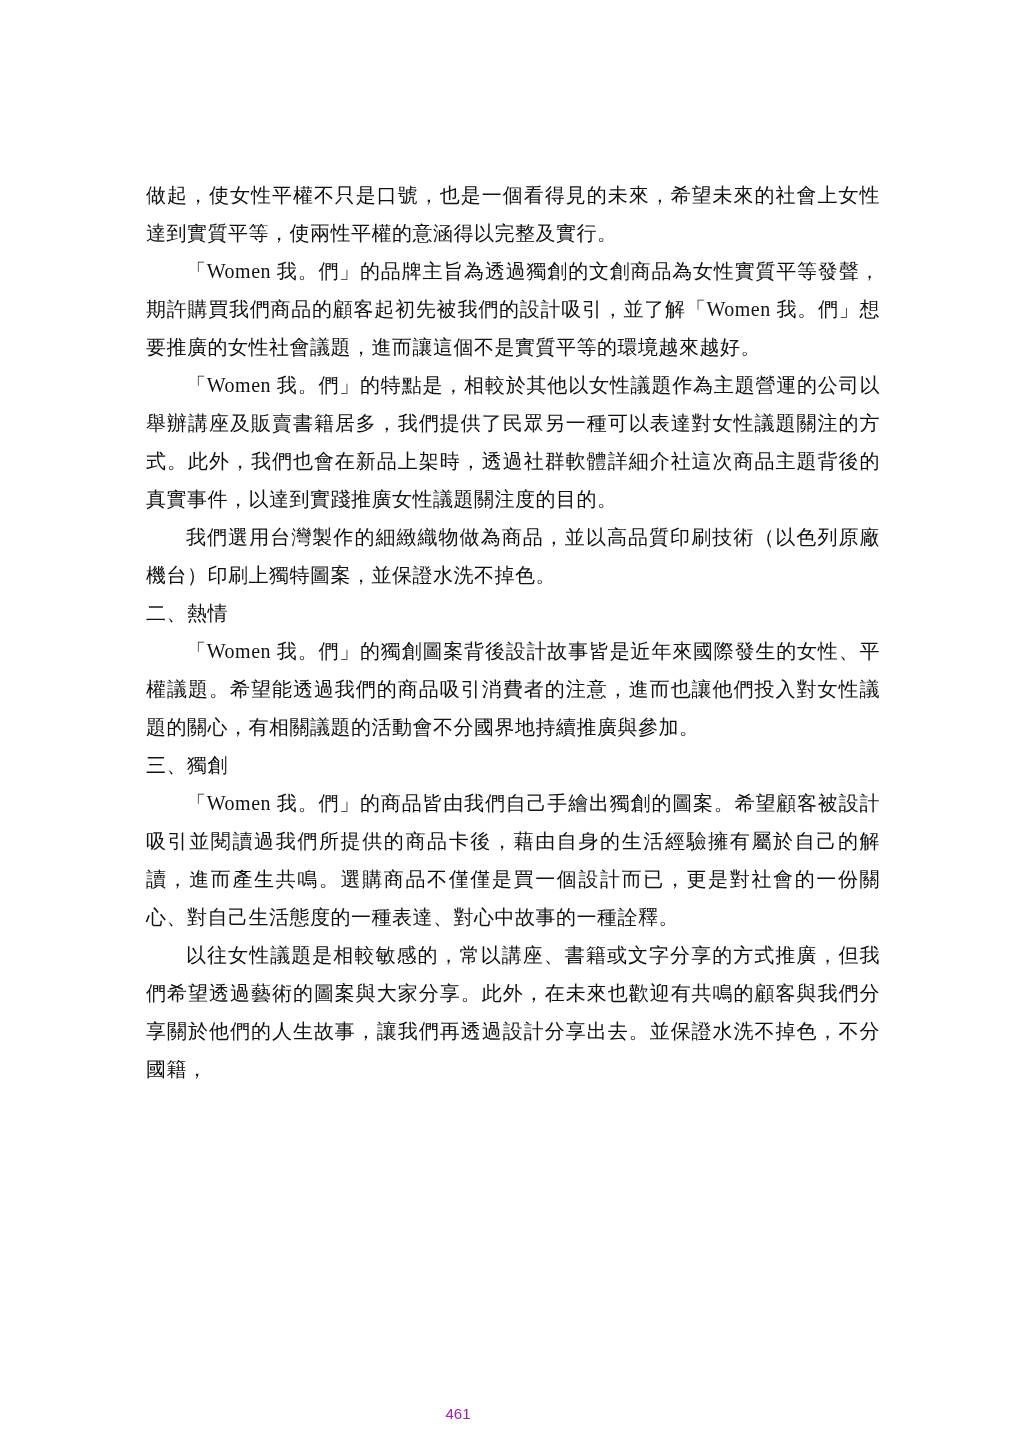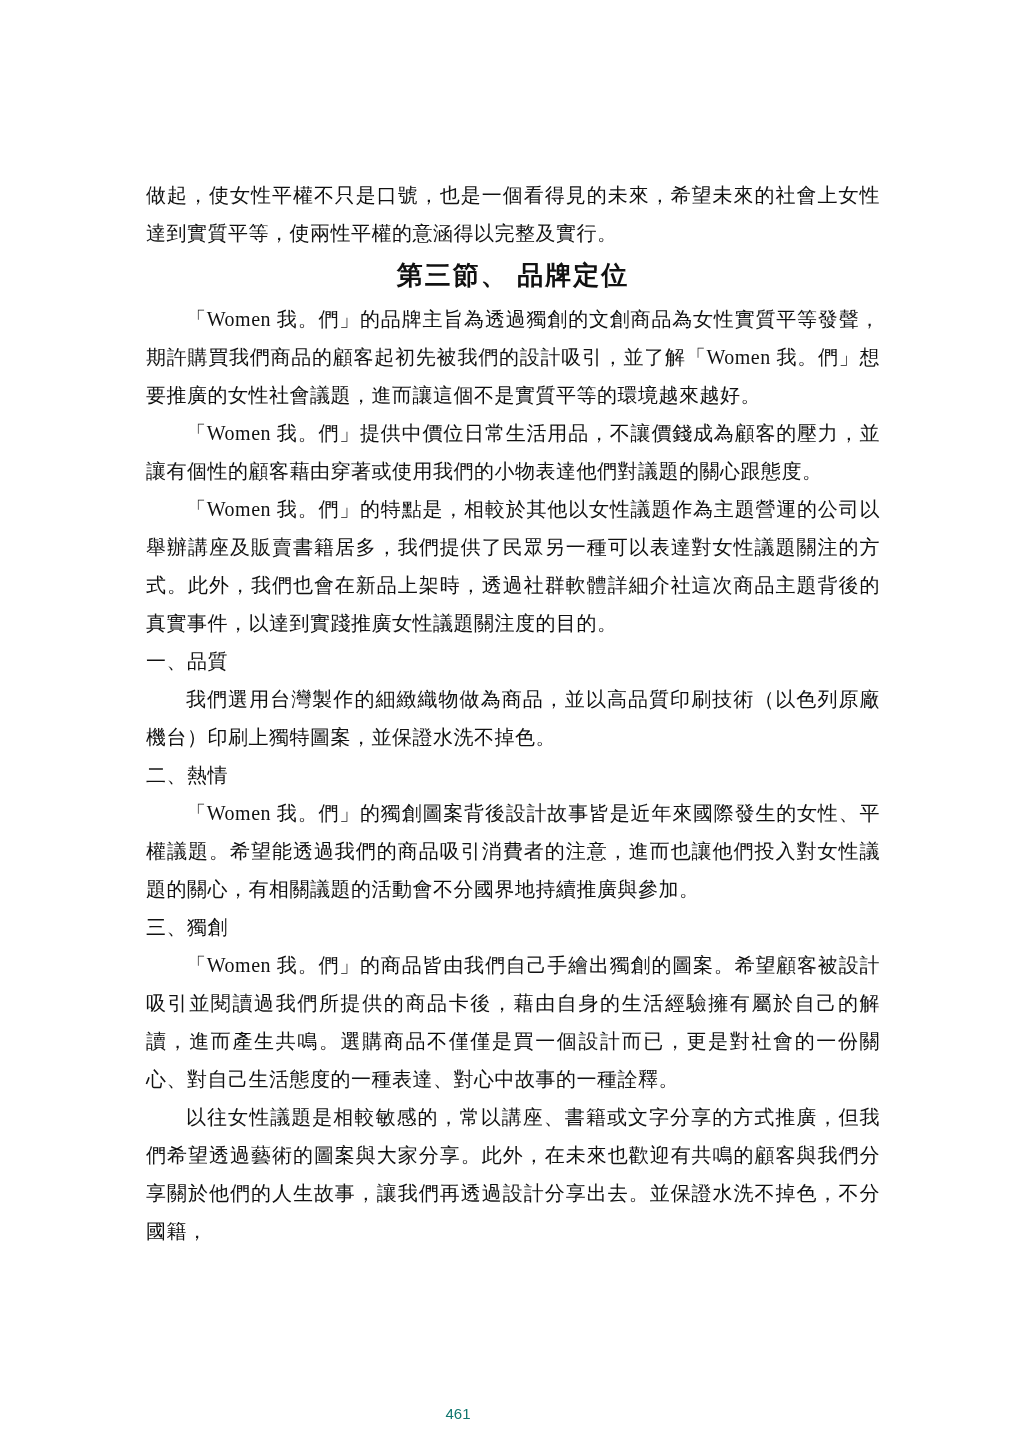--- a/index.html
+++ b/index.html
@@ -62,44 +62,41 @@
     text-align: left;
   }
   .page-number {
     position: absolute;
     left: 0;
     bottom: 54px;
     width: 100%;
     text-align: center;
     font-family: "Liberation Sans", "DejaVu Sans", sans-serif;
     font-size: 15px;
-    color: #0f766e;
+    color: #a21caf;
   }
 </style>
 </head>
 <body>
 
 <div class="page">
 
   <div class="content">
 
     <p class="cont">做起，使女性平權不只是口號，也是一個看得見的未來，希望未來的社會上女性達到實質平等，使兩性平權的意涵得以完整及實行。</p>
 
-    <p class="heading">第三節、 品牌定位</p>
 
 
     <p class="para">「Women 我。們」的品牌主旨為透過獨創的文創商品為女性實質平等發聲，期許購買我們商品的顧客起初先被我們的設計吸引，並了解「Women 我。們」想要推廣的女性社會議題，進而讓這個不是實質平等的環境越來越好。</p>
 
-    <p class="para">「Women 我。們」提供中價位日常生活用品，不讓價錢成為顧客的壓力，並讓有個性的顧客藉由穿著或使用我們的小物表達他們對議題的關心跟態度。</p>
 
     <p class="para">「Women 我。們」的特點是，相較於其他以女性議題作為主題營運的公司以舉辦講座及販賣書籍居多，我們提供了民眾另一種可以表達對女性議題關注的方式。此外，我們也會在新品上架時，透過社群軟體詳細介社這次商品主題背後的真實事件，以達到實踐推廣女性議題關注度的目的。</p>
 
 
 
-    <p class="item-label">一、品質</p>
 
     <p class="para">我們選用台灣製作的細緻織物做為商品，並以高品質印刷技術（以色列原廠機台）印刷上獨特圖案，並保證水洗不掉色。</p>
 
     <p class="item-label">二、熱情</p>
 
     <p class="para">「Women 我。們」的獨創圖案背後設計故事皆是近年來國際發生的女性、平權議題。希望能透過我們的商品吸引消費者的注意，進而也讓他們投入對女性議題的關心，有相關議題的活動會不分國界地持續推廣與參加。</p>
 
     <p class="item-label">三、獨創</p>
 
     <p class="para">「Women 我。們」的商品皆由我們自己手繪出獨創的圖案。希望顧客被設計吸引並閱讀過我們所提供的商品卡後，藉由自身的生活經驗擁有屬於自己的解讀，進而產生共鳴。選購商品不僅僅是買一個設計而已，更是對社會的一份關心、對自己生活態度的一種表達、對心中故事的一種詮釋。</p>

